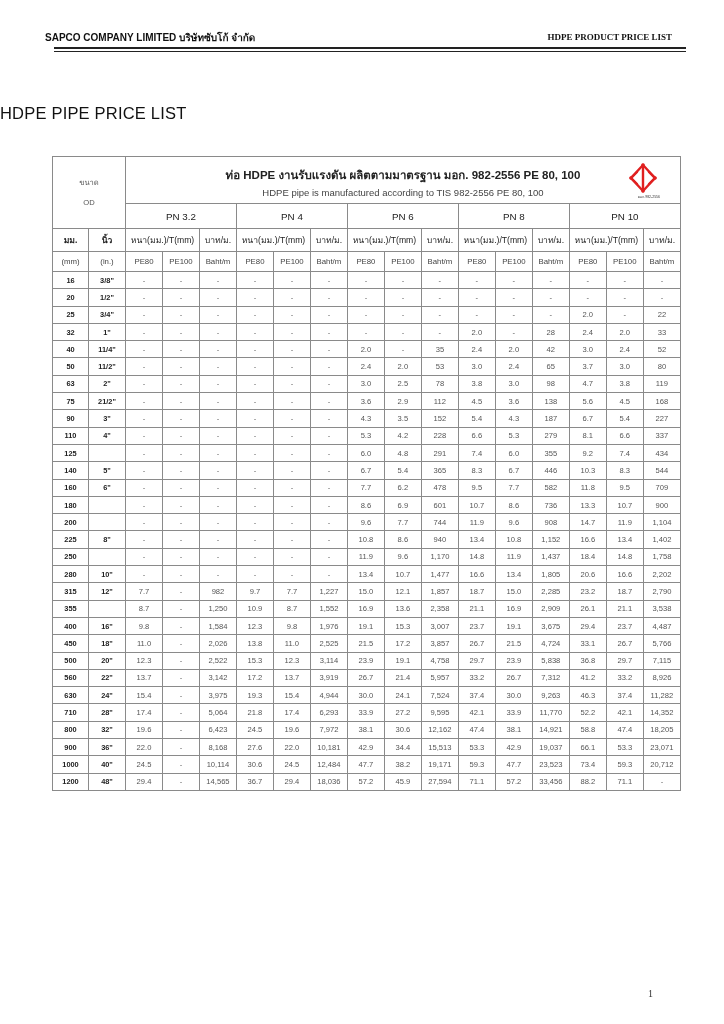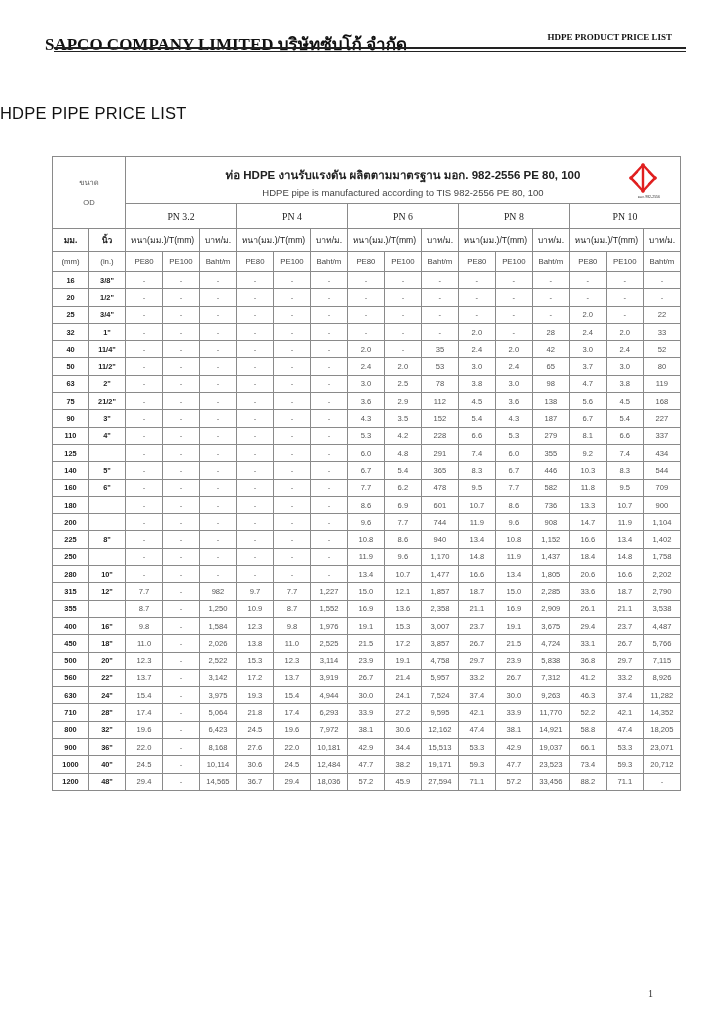--- a/index.html
+++ b/index.html
@@ -1,34 +1,34 @@
 <!DOCTYPE html>
 <html><head>
 <meta charset="utf-8">
 <style>
   html, body { margin: 0; padding: 0; background: #ffffff; }
   body { width: 724px; height: 1024px; position: relative; overflow: hidden; font-family: "Liberation Sans", sans-serif; color: #222; }
-  .hdr-left { position: absolute; left: 45px; top: 30px; font-family: Liberation Serif, serif; font-weight: bold; font-size: 17px; color: #111; }
+  .hdr-left { position: absolute; left: 45px; top: 30px; font-family: Liberation Sans, sans-serif; font-weight: bold; font-size: 10px; color: #111; }
   .hdr-right { position: absolute; right: 52px; top: 32px; font-family: "Liberation Serif", serif; font-weight: bold; font-size: 9px; color: #111; }
   .hdr-rule { position: absolute; left: 54px; width: 632px; height: 0; border-top: 2px solid #222; }
   .hdr-rule.r1 { top: 47px; }
   .hdr-rule.r2 { top: 51px; border-top-width: 1px; }
   .doc-title { position: absolute; left: 0; width: 724px; top: 104px; text-align: left; font-size: 16.5px; color: #111; letter-spacing: 0.2px; }
   table.price { position: absolute; left: 52px; top: 156px; width: 629px; border-collapse: collapse; table-layout: fixed; }
   table.price td { border: 1px solid #8a8a8a; text-align: center; padding: 0; font-size: 7.6px; color: #555; overflow: hidden; white-space: nowrap; }
   table.price .thick-l { border-left: 1.5px solid #333; }
   table.price tr.data td { height: 16.3px; }
   table.price tr.data td.mm, table.price tr.data td.inch { font-weight: bold; color: #222; font-size: 7.4px; }
   .od-cell { font-size: 10px; color: #222; line-height: 20px; }
   .title-cell { position: relative; height: 46px; }
   .title-th { font-size: 11.5px; font-weight: bold; color: #222; margin-top: 3px; }
   .title-en { font-size: 9.5px; color: #444; margin-top: 3px; }
   .logo { position: absolute; right: 22px; top: 6px; width: 30px; height: 34px; }
   .logo-cap { position: absolute; right: 20px; top: 37px; font-size: 3.5px; color: #333; }
-  .pn-cell { font-size: 9.8px !important; color: #222 !important; height: 24px; font-family: Liberation Serif, serif; }
+  .pn-cell { font-size: 9.8px !important; color: #222 !important; height: 24px; }
   .sub-cell { font-size: 8.6px !important; color: #222 !important; font-weight: bold; height: 22px; }
   .sub-cell.th { font-weight: normal; }
   .unit-cell { font-size: 7.8px !important; color: #444 !important; height: 19px; }
   .page-num { position: absolute; left: 648px; top: 988px; font-family: "Liberation Serif", serif; font-size: 10px; color: #333; }
   table.price { border: 1.5px solid #333; }
 </style>
 </head>
 <body>
 
 <div class="hdr-left">SAPCO COMPANY LIMITED  บริษัทซับโก้ จำกัด</div>
@@ -477,21 +477,21 @@
         <td class="">982</td>
         <td class="thick-l">9.7</td>
         <td class="">7.7</td>
         <td class="">1,227</td>
         <td class="thick-l">15.0</td>
         <td class="">12.1</td>
         <td class="">1,857</td>
         <td class="thick-l">18.7</td>
         <td class="">15.0</td>
         <td class="">2,285</td>
-        <td class="thick-l">33.6</td>
+        <td class="thick-l">23.2</td>
         <td class="">18.7</td>
         <td class="">2,790</td>
       </tr>
       <tr class="data">
         <td class="mm">355</td>
         <td class="inch"></td>
         <td class="thick-l">8.7</td>
         <td class="">-</td>
         <td class="">1,250</td>
         <td class="thick-l">10.9</td>

